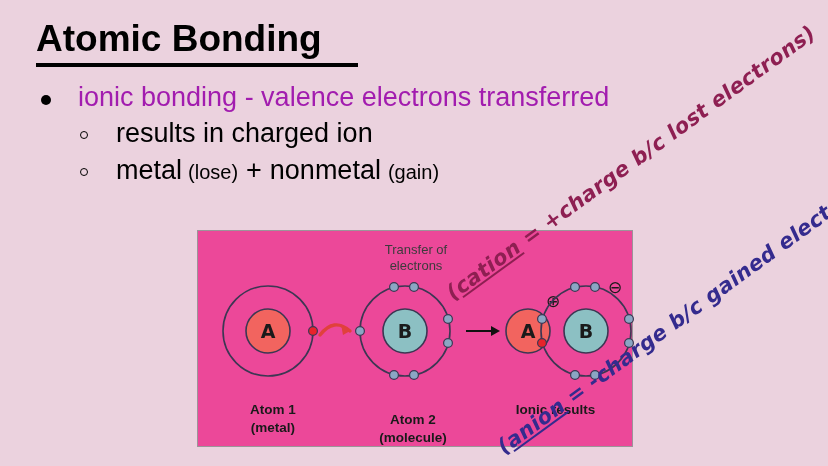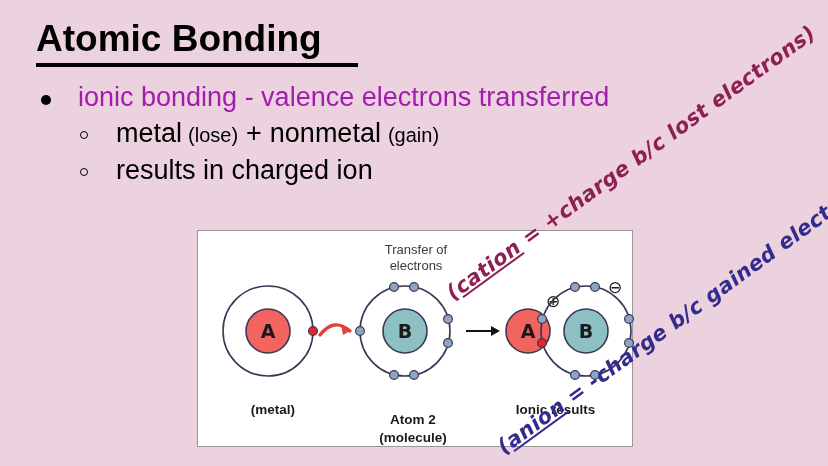--- a/index.html
+++ b/index.html
@@ -91,21 +91,21 @@
     font-size: 20px;
   }
 
   
   .figure {
     position: absolute;
     left: 197px;
     top: 230px;
     width: 436px;
     height: 217px;
-    background: #ffffff;
+    background: #ec4899;
     border: 1px solid #9c9499;
     box-sizing: border-box;
   }
   .fig-caption {
     position: absolute;
     left: 0;
     top: 11px;
     width: 436px;
     text-align: center;
     font-size: 13px;
@@ -177,26 +177,26 @@
   <div class="title-underline"></div>
 
   <div class="bullets">
     <div class="bullet-l1">
       <span class="dot"></span>
       <span>ionic bonding - valence electrons transferred</span>
     </div>
 
     <div class="bullet-l2">
       <span class="ring"></span>
-      <span>metal</span><span class="small" style="margin-left:6px">(lose)</span><span style="margin-left:8px">+</span><span style="margin-left:8px">nonmetal</span><span class="small" style="margin-left:7px">(gain)</span>
+      <span>results in charged ion</span>
     </div>
 
     <div class="bullet-l2">
       <span class="ring"></span>
-      <span>results in charged ion</span>
+      <span>metal</span><span class="small" style="margin-left:6px">(lose)</span><span style="margin-left:8px">+</span><span style="margin-left:8px">nonmetal</span><span class="small" style="margin-left:7px">(gain)</span>
     </div>
   </div>
 
   <div class="figure">
 
     <div class="fig-caption">
       <span>Transfer of</span>
       <span>electrons</span>
     </div>
 
@@ -240,20 +240,21 @@
         <circle cx="397" cy="56" r="4.4" fill="#8ba6c4" stroke="#3c3753" stroke-width="1.2"></circle>
         <circle cx="377" cy="144" r="4.4" fill="#8ba6c4" stroke="#3c3753" stroke-width="1.2"></circle>
         <circle cx="397" cy="144" r="4.4" fill="#8ba6c4" stroke="#3c3753" stroke-width="1.2"></circle>
         <circle cx="431" cy="88" r="4.4" fill="#8ba6c4" stroke="#3c3753" stroke-width="1.2"></circle>
         <circle cx="431" cy="112" r="4.4" fill="#8ba6c4" stroke="#3c3753" stroke-width="1.2"></circle>
       </g>
       <text x="417" y="62" text-anchor="middle" font-family="DejaVu Sans, sans-serif" font-size="17" fill="#1a1a1a">⊖</text>
     </svg>
 
     <div class="atom-label lab1">
+      <span class="nm">Atom 1</span>
       <span class="sub">(metal)</span>
     </div>
     <div class="atom-label lab2">
       <span class="nm">Atom 2</span>
       <span class="sub">(molecule)</span>
     </div>
     <div class="atom-label lab3">
       <span class="nm">Ionic results</span>
     </div>
   </div>

